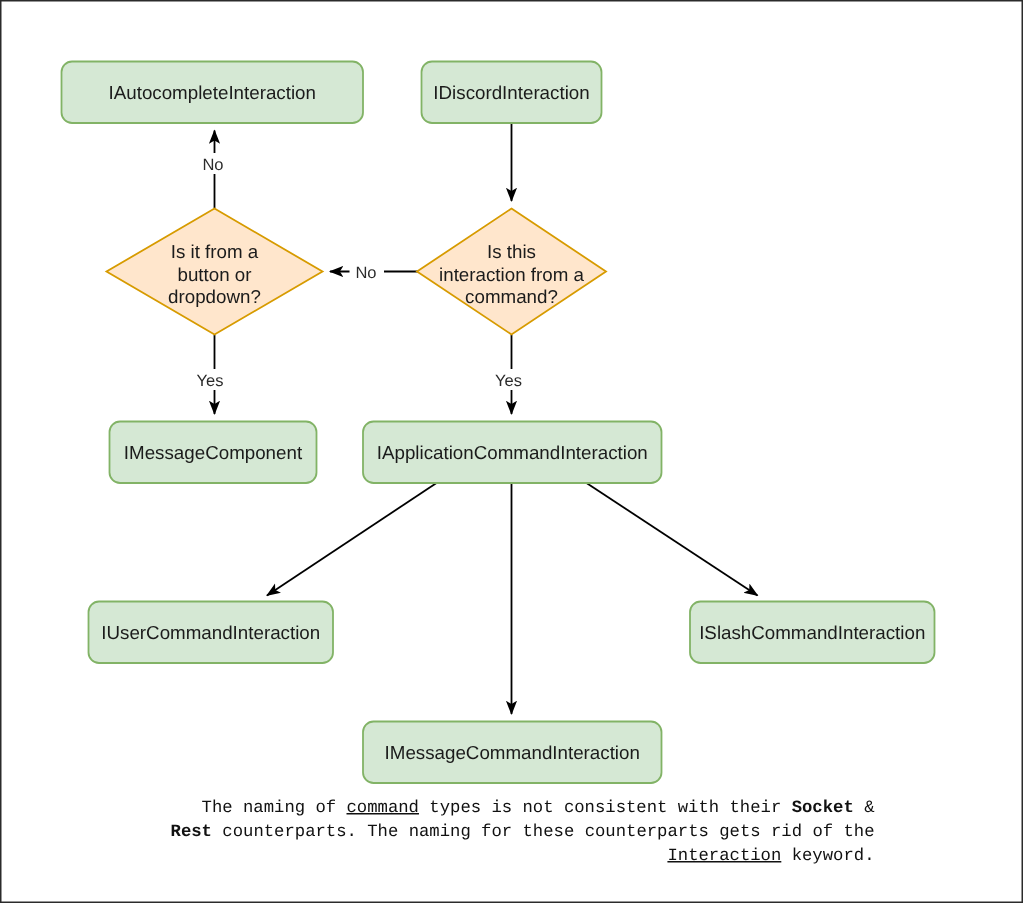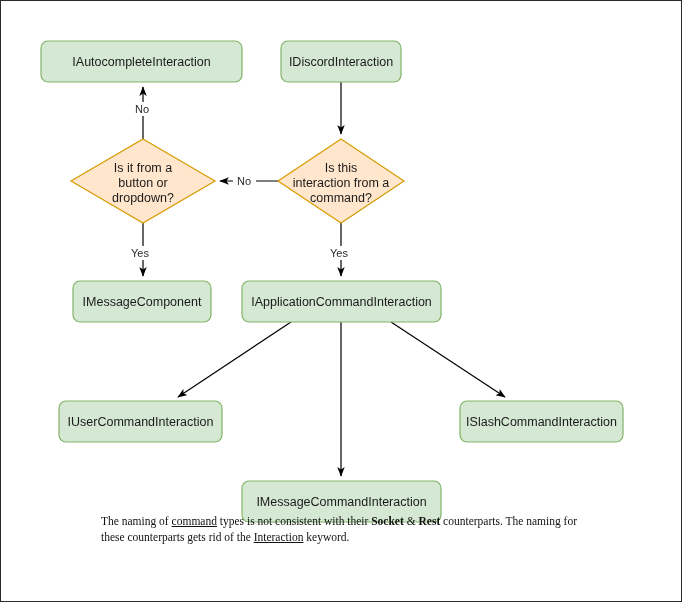--- a/index.html
+++ b/index.html
@@ -55,24 +55,24 @@
     stroke: #000000;
     stroke-width: 1.2;
     fill: none;
   }
   .label-bg {
     fill: #ffffff;
   }
   #caption {
     position: absolute;
     left: 100px;
-    top: 512px;
+    top: 530px;
     width: 482px;
-    text-align: left;
-    font-family: Liberation Serif, serif;
+    text-align: right;
+    font-family: Liberation Mono, monospace;
     font-size: 11.5px;
     line-height: 16px;
     color: #111111;
   }
   #caption .u { text-decoration: underline; }
   #caption .b { font-weight: bold; }
 </style>
 </head>
 <body>
 

